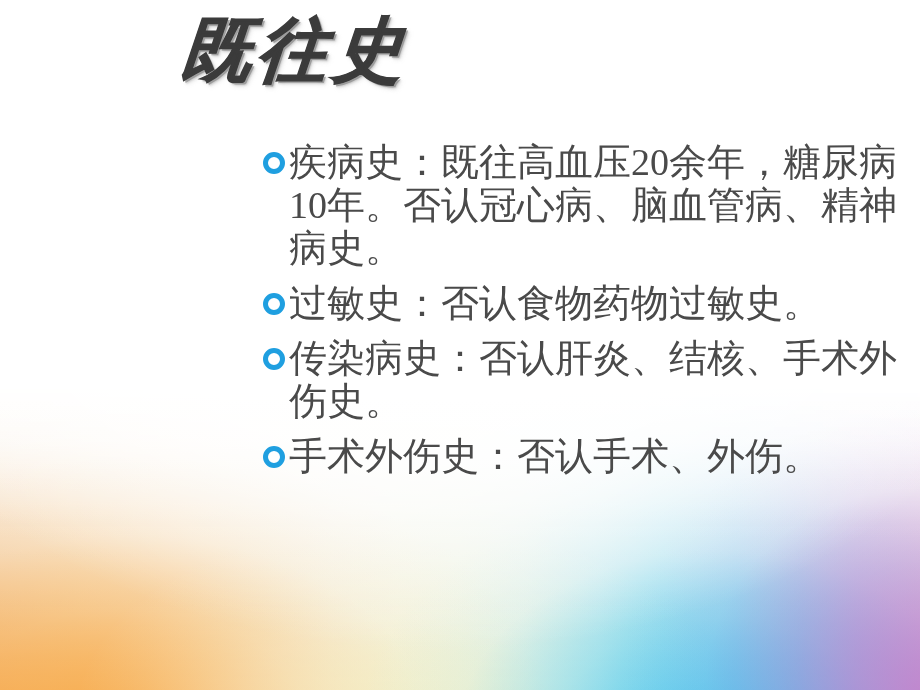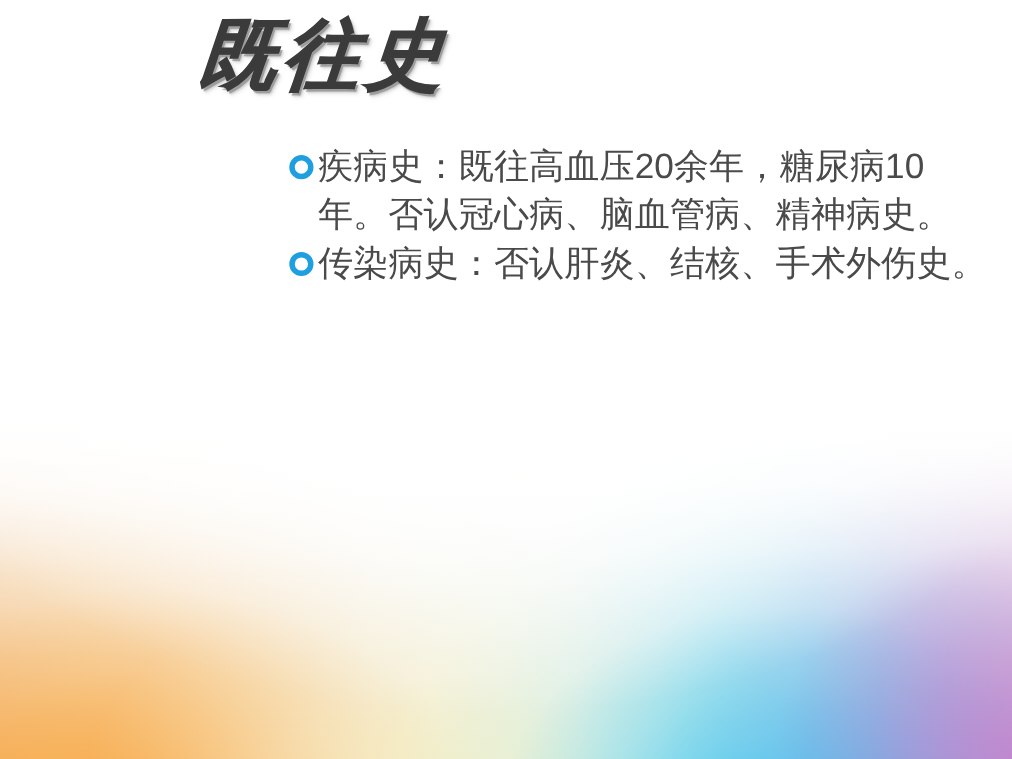--- a/index.html
+++ b/index.html
@@ -140,23 +140,23 @@
     position: absolute;
     left: 262px;
     top: 129px;
     width: 636px;
   }
 
   .bullet-row {
     position: relative;
     display: block;
     padding-left: 27px;
-    margin: 1px 0 2px 0;
-    font-family: Liberation Sans, sans-serif;
-    font-size: 32px;
+    margin: 12px 0 2px 0;
+    font-family: Liberation Serif, serif;
+    font-size: 38px;
     line-height: 43px;
     color: #4a4a4a;
     text-align: left;
     letter-spacing: 0px;
     word-break: break-all;
   }
 
   
   .bullet-row::before {
     content: "";
@@ -189,21 +189,27 @@
   <div class="bg-layer bg-bloom-white"></div>
 
   <div id="title">既往史</div>
 
   <div id="body">
 
     <div class="bullet-row">
       <span class="bullet-text">疾病史：既往高血压20余年，糖尿病10年。否认冠心病、脑血管病、精神病史。</span>
     </div>
 
+    <div class="bullet-row">
+      <span class="bullet-text">过敏史：否认食物药物过敏史。</span>
+    </div>
 
     <div class="bullet-row">
       <span class="bullet-text">传染病史：否认肝炎、结核、手术外伤史。</span>
     </div>
 
+    <div class="bullet-row">
+      <span class="bullet-text">手术外伤史：否认手术、外伤。</span>
+    </div>
 
 
   </div>
 </div>
 
 </body></html>

